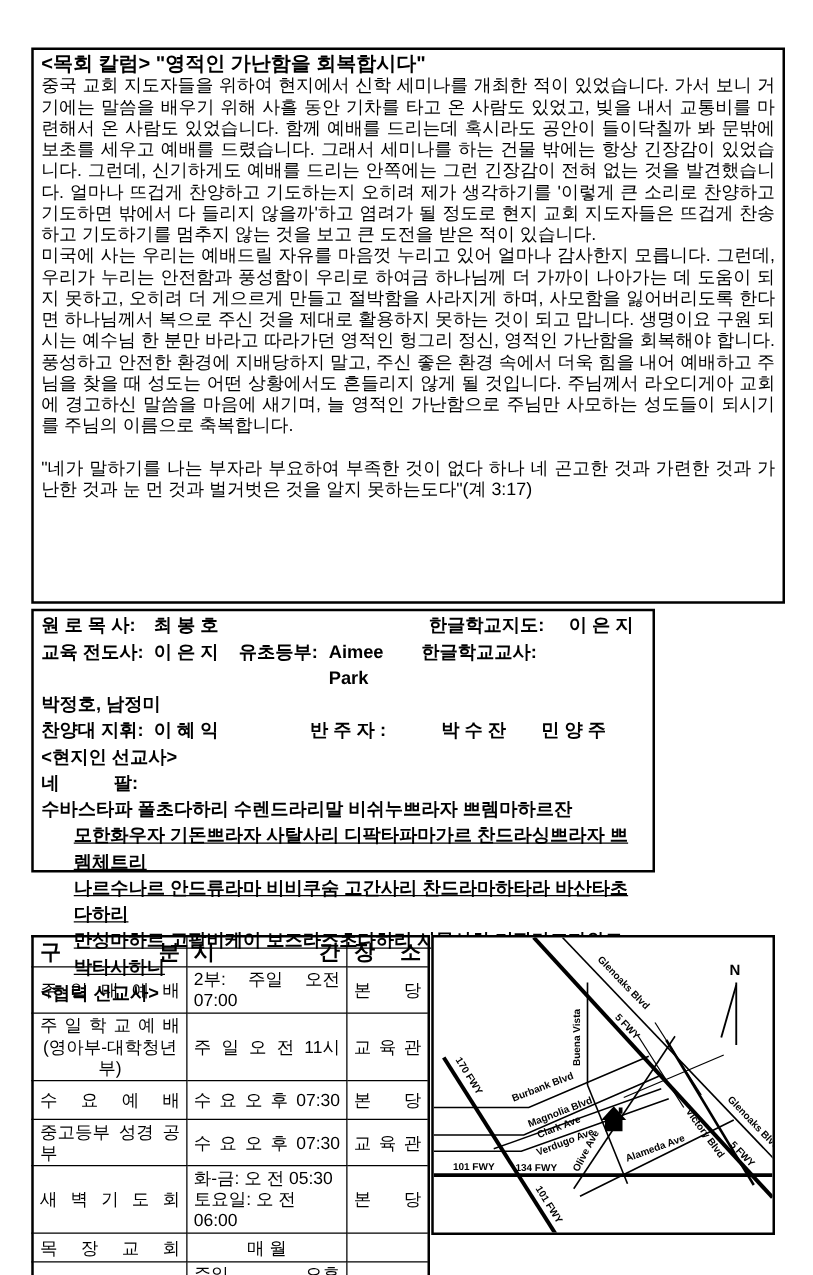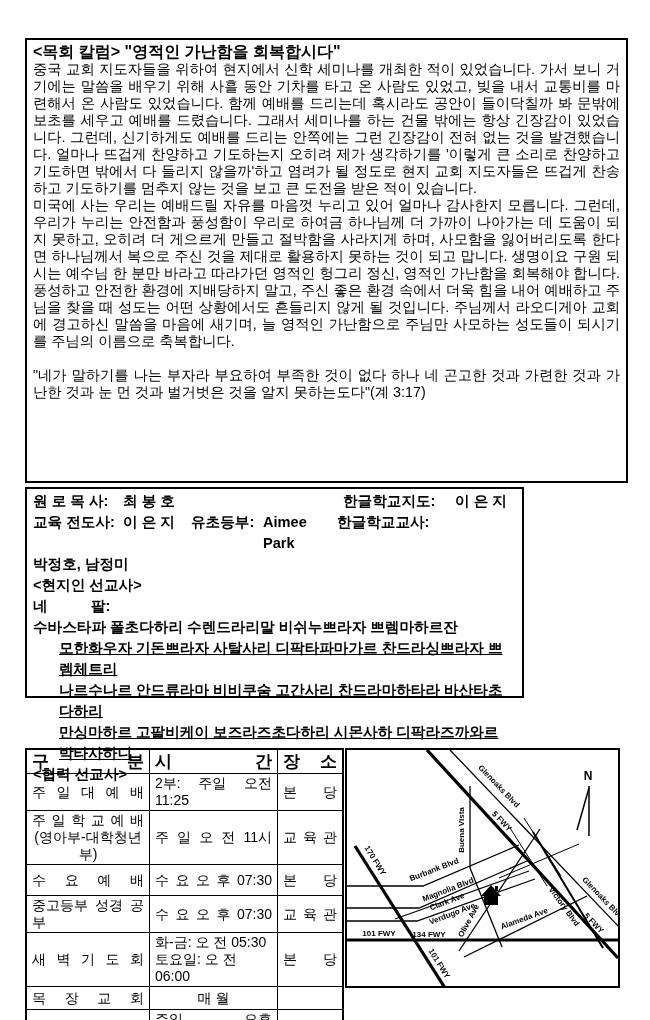--- a/index.html
+++ b/index.html
@@ -61,20 +61,23 @@
     <p>미국에 사는 우리는 예배드릴 자유를 마음껏 누리고 있어 얼마나 감사한지 모릅니다. 그런데, 우리가 누리는 안전함과 풍성함이 우리로 하여금 하나님께 더 가까이 나아가는 데 도움이 되지 못하고, 오히려 더 게으르게 만들고 절박함을 사라지게 하며, 사모함을 잃어버리도록 한다면 하나님께서 복으로 주신 것을 제대로 활용하지 못하는 것이 되고 맙니다. 생명이요 구원 되시는 예수님 한 분만 바라고 따라가던 영적인 헝그리 정신, 영적인 가난함을 회복해야 합니다. 풍성하고 안전한 환경에 지배당하지 말고, 주신 좋은 환경 속에서 더욱 힘을 내어 예배하고 주님을 찾을 때 성도는 어떤 상황에서도 흔들리지 않게 될 것입니다. 주님께서 라오디게아 교회에 경고하신 말씀을 마음에 새기며, 늘 영적인 가난함으로 주님만 사모하는 성도들이 되시기를 주님의 이름으로 축복합니다.</p>
     <p class="quote">"네가 말하기를 나는 부자라 부요하여 부족한 것이 없다 하나 네 곤고한 것과 가련한 것과 가난한 것과 눈 먼 것과 벌거벗은 것을 알지 못하는도다"(계 3:17)</p>
   </div>
 
   <div class="staff-box">
     <div class="srow">
       <span class="w90">원 로 목 사:</span><span class="w220">최 봉 호</span><span class="w115">한글학교지도:</span><span>이 은 지</span>
     </div>
     <div class="srow">
       <span class="w90">교육 전도사:</span><span class="w68">이 은 지</span><span class="w72">유초등부:</span><span class="w74">Aimee Park</span><span class="w108">한글학교교사:</span><span>박정호, 남정미</span>
+    </div>
+    <div class="srow">
+      <span class="w90">찬양대 지휘:</span><span class="w125">이 혜 익</span><span class="w105">반 주 자 :</span><span class="w80">박 수 잔</span><span>민 양 주</span>
     </div>
     <div>&lt;현지인 선교사&gt;</div>
     <div class="srow">
       <span class="nep-l1">네</span><span class="nep-l2">팔:</span><span>수바스타파 폴초다하리 수렌드라리말 비쉬누쁘라자  쁘렘마하르잔</span>
     </div>
     <div>
         <div class="indent">모한화우자 기돈쁘라자 사탈사리  디팍타파마가르 찬드라싱쁘라자   쁘렘체트리</div>
         <div class="indent">나르수나르 안드류라마 비비쿠숨  고간사리 찬드라마하타라 바산타초다하리</div>
         <div class="indent">만싱마하르 고팔비케이 보즈라즈초다하리  시몬사하 디팍라즈까와르  박타사하니</div>
       </div>
@@ -90,21 +93,21 @@
           <th class="col-time jl">시 간</th>
           <th class="col-place jl">장 소</th>
         </tr>
       </thead>
       <tbody>
           <tr style="height: 36px;">
             <td>
               <div class="jl">주 일 대 예 배</div>
             </td>
             <td>
-              <div class="jl">2부: 주일 오전 11:25</div>
+              <div class="jl">2부: 주일 오전 07:00</div>
             </td>
             <td class="jl">본 당</td>
           </tr>
           <tr style="height: 40px;">
             <td>
               <div class="jl">주 일 학 교 예 배</div>
               <div class="ct">(영아부-대학청년부)</div>
             </td>
             <td>
               <div class="jl">주 일 오 전 11시</div>

